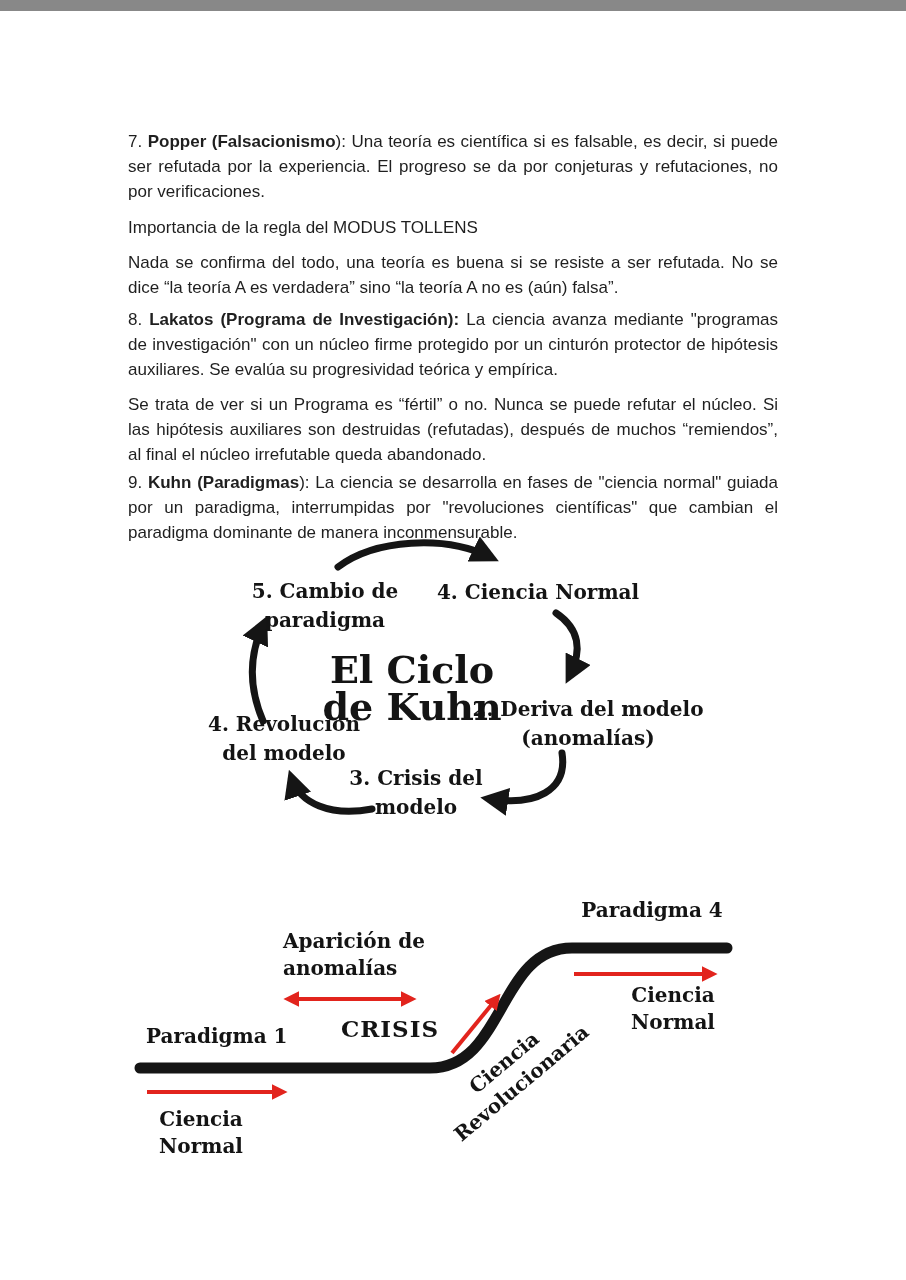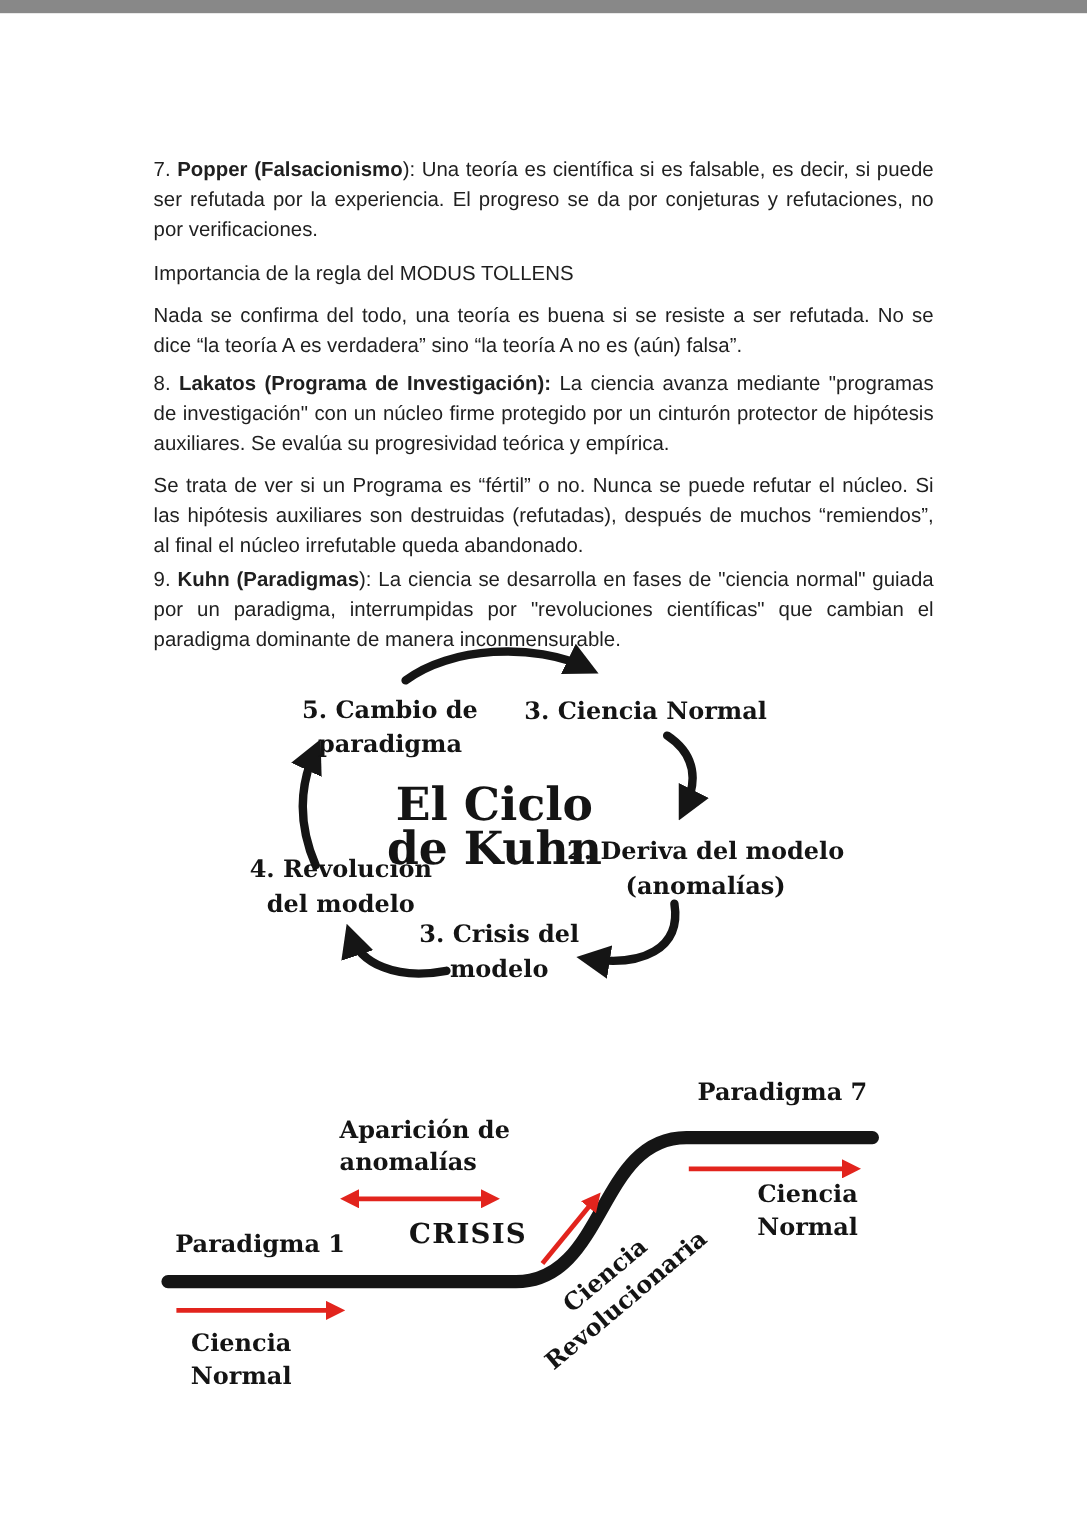--- a/index.html
+++ b/index.html
@@ -107,31 +107,31 @@
     <path d="M 140 1057 L 430 1057 C 505 1057, 498 937, 572 937 L 727 937" fill="none" stroke-width="11" stroke-linecap="round" stroke-linejoin="round" stroke="#151515"></path>
 
     <path d="M 289 988 L 411 988" fill="none" stroke-width="4" marker-start="url(#ah-red)" marker-end="url(#ah-red)" stroke="#e2241d"></path>
     <path d="M 147 1081 L 282 1081" fill="none" stroke-width="4" marker-end="url(#ah-red)" stroke="#e2241d"></path>
     <path d="M 574 963 L 712 963" fill="none" stroke-width="4" marker-end="url(#ah-red)" stroke="#e2241d"></path>
     <path d="M 452 1042 L 497 987" fill="none" stroke-width="4" marker-end="url(#ah-red)" stroke="#e2241d"></path>
   </svg>
 
   <div class="klabel ktitle" style="left:412px; top:640px">El Ciclo
 de Kuhn</div>
-  <div class="klabel" style="left:538px; top:567px">3. Ciencia Normal</div>
+  <div class="klabel" style="left:538px; top:567px">4. Ciencia Normal</div>
   <div class="klabel" style="left:588px; top:684px">2. Deriva del modelo
 (anomalías)</div>
   <div class="klabel" style="left:416px; top:753px">3. Crisis del
 modelo</div>
   <div class="klabel" style="left:284px; top:699px">4. Revolución
 del modelo</div>
   <div class="klabel" style="left:325px; top:566px">5. Cambio de
 paradigma</div>
 
-  <div class="plabel" style="left:652px; top:886px">Paradigma 7</div>
+  <div class="plabel" style="left:652px; top:886px">Paradigma 4</div>
   <div class="plabel left-align" style="left:283px; top:917px">Aparición de
 anomalías</div>
   <div class="plabel crisis" style="left:390px; top:1004px">CRISIS</div>
   <div class="plabel left-align" style="left:146px; top:1012px">Paradigma 1</div>
   <div class="plabel" style="left:673px; top:971px">Ciencia
 Normal</div>
   <div class="plabel" style="left:201px; top:1095px">Ciencia
 Normal</div>
   <div class="plabel rotated" style="left:513px; top:1062px">Ciencia
 Revolucionaria</div>

